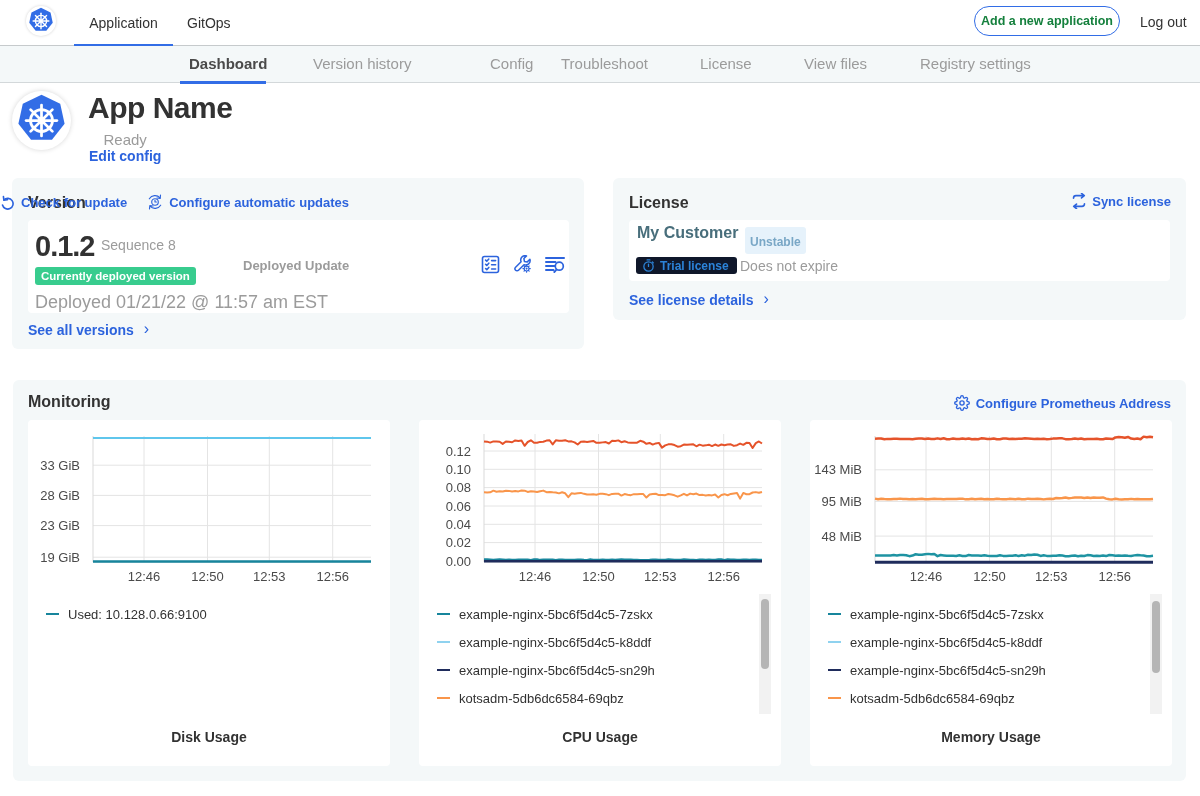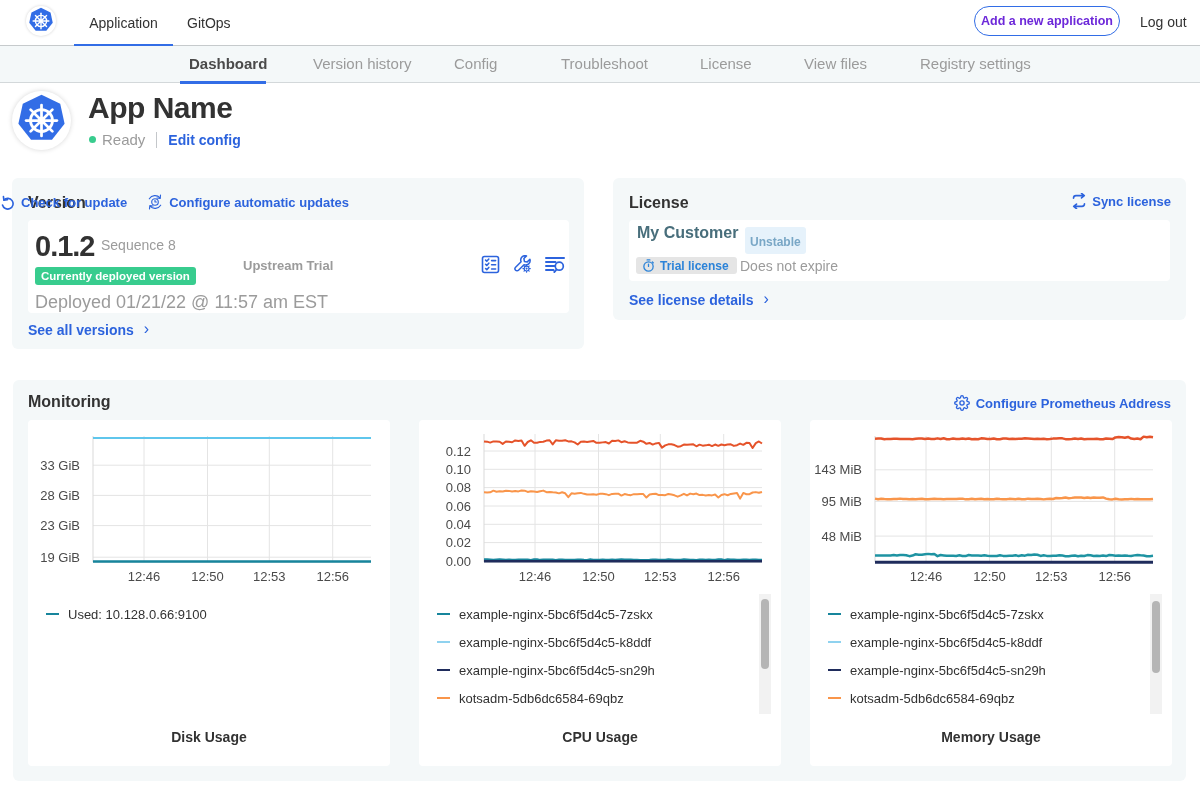--- a/index.html
+++ b/index.html
@@ -5,33 +5,33 @@
 * { margin:0; padding:0; box-sizing:border-box; }
 html,body { width:1200px; height:796px; background:#fff; font-family:"Liberation Sans", sans-serif; overflow:hidden; }
 body { position:relative; }
 
 
 .header { position:absolute; left:0; top:0; width:1200px; height:46px; background:#fff; border-bottom:1px solid #c6cacc; }
 .hlogo { position:absolute; left:26px; top:6px; width:30px; height:30px; border-radius:50%; background:#fff; box-shadow:0 0 3px rgba(0,0,0,.18); display:flex; align-items:center; justify-content:center; }
 .htab { position:absolute; top:0; height:46px; line-height:46px; font-size:14px; font-weight:500; color:#323232; }
 .htab.app { left:74px; width:99px; text-align:center; border-bottom:2px solid #326de6; }
 .htab.git { left:187px; }
-.addbtn { position:absolute; left:974px; top:6px; width:146px; height:30px; border:1px solid #326de6; border-radius:15px; background:#fff; color:#6d28d9; font-size:12.5px; font-weight:bold; font-family:"Liberation Sans", sans-serif; text-align:center; line-height:28px; }
+.addbtn { position:absolute; left:974px; top:6px; width:146px; height:30px; border:1px solid #326de6; border-radius:15px; background:#fff; color:#15803d; font-size:12.5px; font-weight:bold; font-family:"Liberation Sans", sans-serif; text-align:center; line-height:28px; }
 .logout { position:absolute; left:1140px; top:0; height:46px; line-height:44px; font-size:14px; font-weight:500; color:#323232; }
 
 
 .subnav { position:absolute; left:0; top:46px; width:1200px; height:37px; background:#f4f8f9; border-bottom:1px solid #d3d8da; }
 .snitem { position:absolute; top:0; height:36px; line-height:36px; font-size:15px; color:#9b9b9b; font-weight:500; }
 .snitem.active { color:#4a4a4a; font-weight:600; }
 .snul { position:absolute; left:180px; top:35px; width:86px; height:3px; background:#326de6; }
 
 
 .appcirc { position:absolute; left:12px; top:91px; width:59px; height:59px; border-radius:50%; background:#fff; box-shadow:0 0 5px rgba(0,0,0,.16); display:flex; align-items:center; justify-content:center; }
 .appname { position:absolute; left:88px; top:91px; font-size:30px; font-weight:bold; color:#323232; letter-spacing:-0.5px; }
-.appstatus { position:absolute; left:89px; top:131px; height:17px; font-size:15px; color:#9b9b9b; font-weight:500; display:flex; align-items:center; }
+.appstatus { position:absolute; left:89px; top:131px; height:17px; font-size:15px; color:#9b9b9b; font-weight:500; display:flex; align-items:center;flex-direction:column; }
 .gdot { width:7px; height:7px; border-radius:50%; background:#38cc8e; margin-right:6px; }
 .vline { width:1px; height:16px; background:#c4c7ca; margin:0 11px; }
 .editcfg { color:#2c63dd; font-weight:bold; font-size:14px; }
 
 
 .card { position:absolute; background:#f4f8f9; border-radius:6px; }
 .cardtitle { font-size:16px; font-weight:bold; color:#323232; }
 .bluelink { white-space:nowrap; color:#2c63dd; font-weight:bold; font-size:13px; display:flex; align-items:center; gap:6px; }
 .innercard { position:absolute; background:#fff; border-radius:4px; }
 
@@ -50,21 +50,21 @@
 .vicons { position:absolute; left:481px; top:255px; display:flex; gap:13px; }
 .seeall { position:absolute; left:28px; top:321px; }
 .seeall, .seelic { color:#2c63dd; font-weight:bold; font-size:14px; }
 .chev { display:inline-block; margin-left:6px; font-size:16px; font-weight:normal; transform:translateY(-1px); }
 
 .ltitle { position:absolute; left:629px; top:194px; }
 .synclink { position:absolute; right:29px; top:193px; }
 .linner { left:629px; top:220px; width:541px; height:61px; }
 .lcust { position:absolute; left:637px; top:224px; font-size:16px; font-weight:bold; color:#486e7b; }
 .lunstable { position:absolute; left:745px; top:227px; height:27px; line-height:15px; background:#e6f2fb; color:#79a7c6; border-radius:3px; font-size:12px; font-weight:bold; padding:8px 5px; }
-.ltrial { position:absolute; left:636px; top:257px; height:17px; background:#e5e5e5; border-radius:3px; color:#2c83d8; font-size:12px; font-weight:bold; display:flex; align-items:center; padding:0 8px 0 6px; gap:5px; }
+.ltrial { position:absolute; left:636px; top:257px; height:17px; background:#0f172a; border-radius:3px; color:#2c83d8; font-size:12px; font-weight:bold; display:flex; align-items:center; padding:0 8px 0 6px; gap:5px; }
 .lexpire { position:absolute; left:740px; top:258px; font-size:14px; color:#9b9b9b; font-weight:500; }
 .seelic { position:absolute; left:629px; top:291px; }
 
 .mtitle { position:absolute; left:28px; top:393px; font-size:16px; }
 .promlink { position:absolute; right:29px; top:395px; }
 
 .chart { position:absolute; top:420px; width:362px; height:346px; background:#fff; border-radius:4px; }
 .c1 { left:28px; } .c2 { left:419px; } .c3 { left:810px; }
 .legend { position:absolute; left:18px; top:180px; width:330px; }
 .lrow { height:28px; display:flex; align-items:center; font-size:13px; color:#323232; }
@@ -99,21 +99,21 @@
     </div>
   <div class="htab app">Application</div>
   <div class="htab git">GitOps</div>
   <div class="addbtn">Add a new application</div>
   <div class="logout">Log out</div>
 </div>
 
 <div class="subnav">
   <span class="snitem active" style="left:189px;">Dashboard</span>
   <span class="snitem" style="left:313px;">Version history</span>
-  <span class="snitem" style="left:454px;">Config</span>
+  <span class="snitem" style="left:490px;">Config</span>
   <span class="snitem" style="left:561px;">Troubleshoot</span>
   <span class="snitem" style="left:700px;">License</span>
   <span class="snitem" style="left:804px;">View files</span>
   <span class="snitem" style="left:920px;">Registry settings</span>
   <div class="snul"></div>
 </div>
 
 <div class="appcirc">
     <svg width="55" height="55" viewBox="0 0 100 100">
       <use href="#k8s"></use>
@@ -139,21 +139,21 @@
         <path d="M14.6 4.3 A7.6 7.6 0 0 0 2.6 5.4 M2.8 16.7 L3.2 13.1 L6.8 13.5 M3.4 13.7 A7.6 7.6 0 0 0 15.4 12.6"></path>
         <circle cx="9" cy="9" r="3.7"></circle>
         <path d="M9 7.1 V9 H10.6"></path>
       </svg> Configure automatic updates</span>
 </div>
 <div class="innercard vinner"></div>
 <div class="vnum">0.1.2</div>
 <div class="vseq">Sequence 8</div>
 <div class="vbadge">Currently deployed version</div>
 <div class="vdeployed">Deployed 01/21/22 @ 11:57 am EST</div>
-<div class="vupstream">Upstream Trial</div>
+<div class="vupstream">Deployed Update</div>
 <div class="vicons">
 <svg width="19" height="19" viewBox="0 0 19 19" fill="none" stroke="#2c63dd" stroke-width="1.6" stroke-linecap="round" stroke-linejoin="round">
       <rect x="1.5" y="1.5" width="16" height="16" rx="2"></rect>
       <path d="M4.6 5.1 l1.2 1.2 2-2.3"></path>
       <path d="M4.6 9.3 l1.2 1.2 2-2.3"></path>
       <path d="M4.6 13.5 l1.2 1.2 2-2.3"></path>
       <line x1="10.6" y1="5.6" x2="14.6" y2="5.6"></line>
       <line x1="10.6" y1="9.8" x2="14.6" y2="9.8"></line>
       <line x1="10.6" y1="14" x2="14.6" y2="14"></line>
     </svg>

